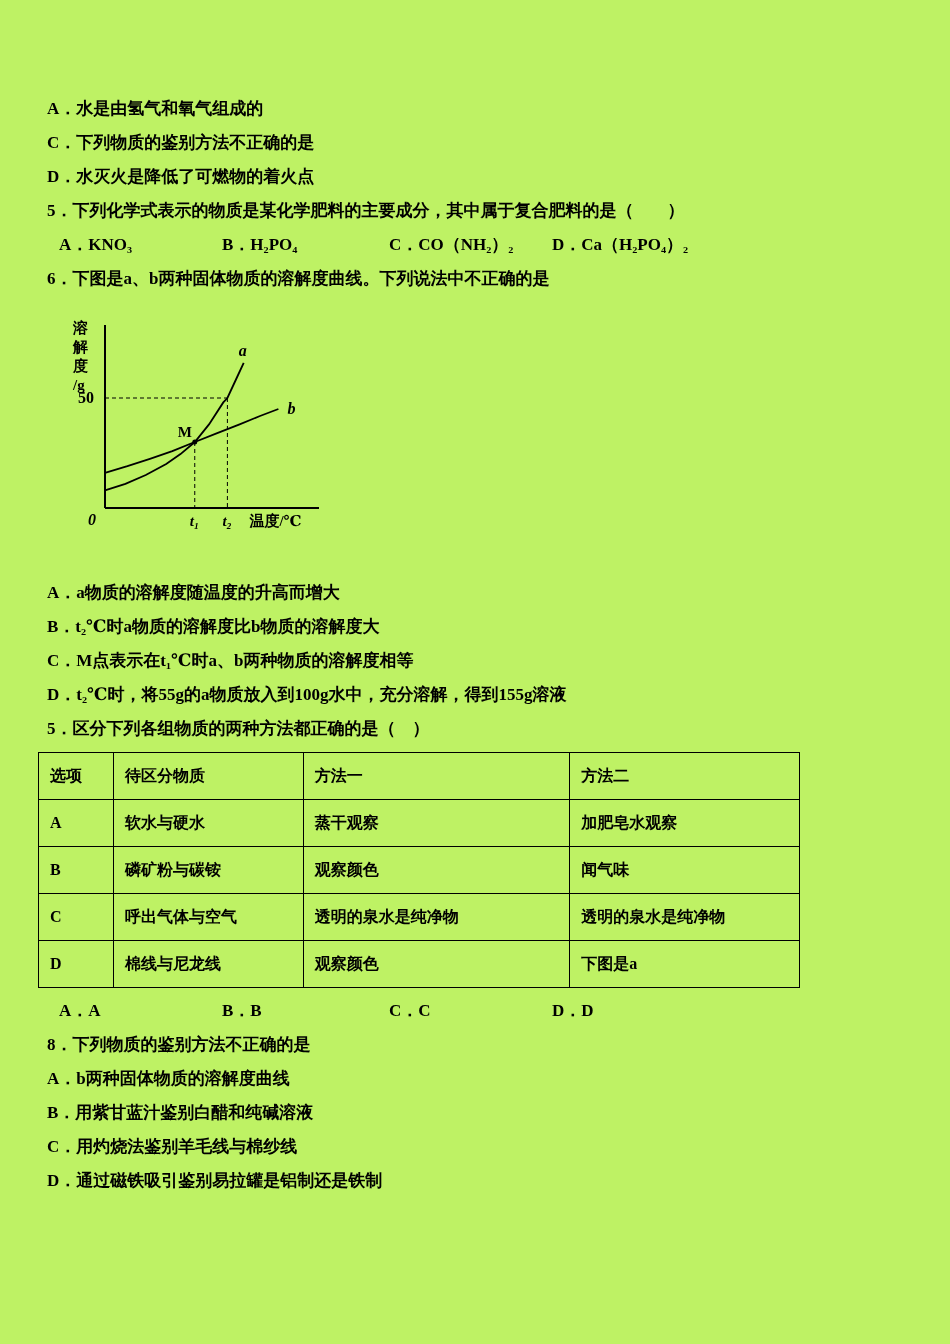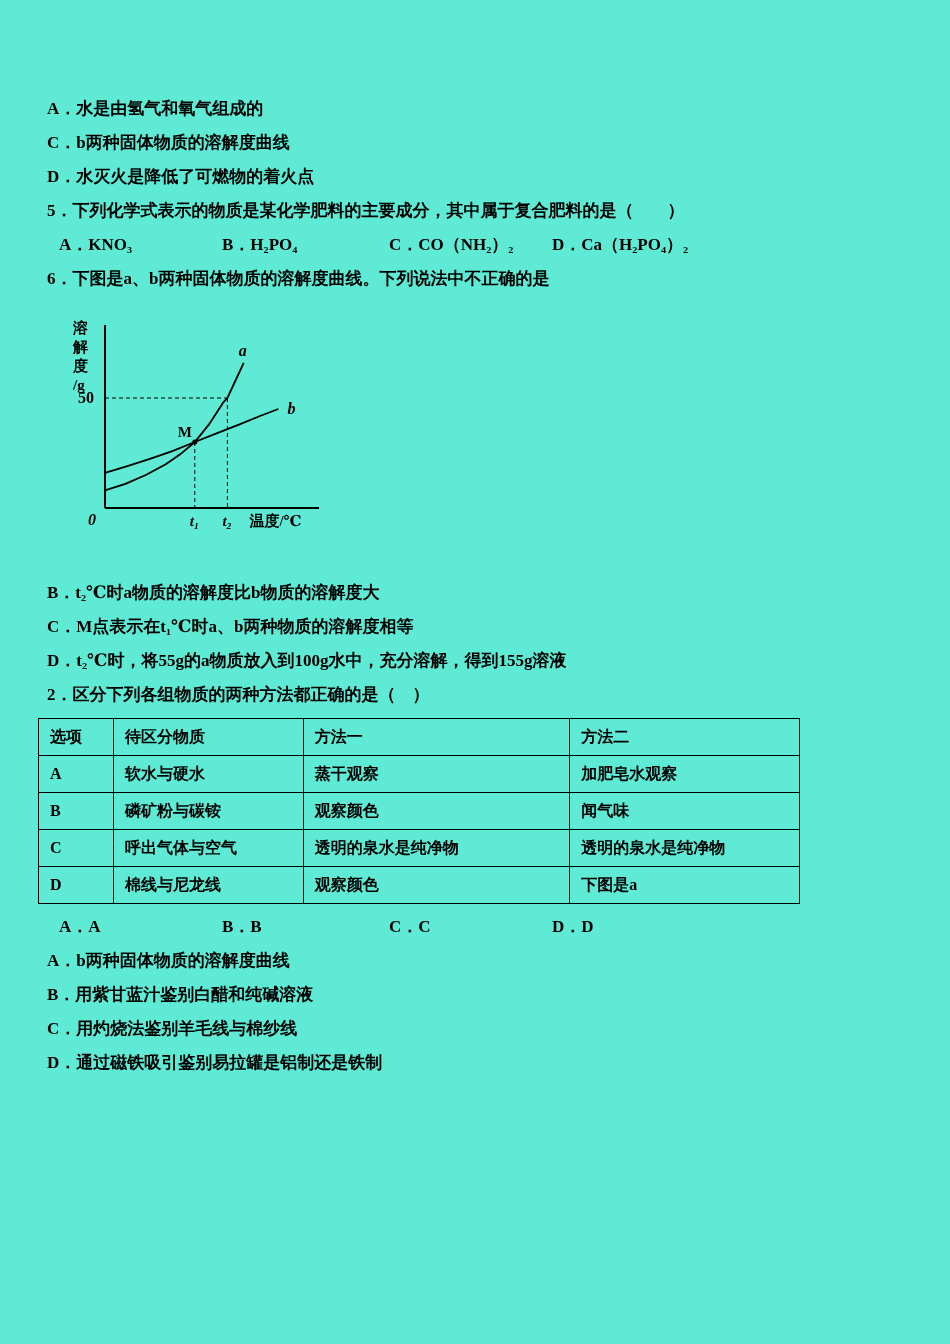--- a/index.html
+++ b/index.html
@@ -1,38 +1,38 @@
 <!DOCTYPE html>
 <html><head>
 <meta charset="utf-8">
 <style>
   * { box-sizing: border-box; }
   html,body { margin:0; padding:0; background:#ffffff; }
   body { font-family:"Liberation Serif","DejaVu Serif",serif; color:#000; }
-  .page { position:relative; width:950px; height:1344px; background:#5eead4;
+  .page { position:relative; width:950px; height:1344px; background:#bef264;
           padding:98px 55px 0 47px; font-size:17px; font-weight:600; }
   .line { margin:0 0 13px 0; line-height:21px; white-space:pre-wrap; }
   .optrow { display:flex; margin:0 0 13px 12px; line-height:21px; }
   .optrow .c1 { width:163px; }
   .optrow .c2 { width:167px; }
   .optrow .c3 { width:163px; }
   .chart-wrap { margin:14px 0 40px 10px; }
   svg text { font-family:"Liberation Serif","DejaVu Serif",serif; }
   table.q7 { border-collapse:collapse; margin:8px 0 0 -9px; width:762px; font-size:16px; }
-  table.q7 td, table.q7 th { border:1px solid #000; padding:6px 11px; height:37px;
+  table.q7 td, table.q7 th { border:1px solid #000; padding:6px 11px; height:47px;
           text-align:left; vertical-align:middle; font-weight:600; }
   .answers { margin-top:12px; }
 </style>
 </head>
 <body>
 
 <div class="page">
 
   <p class="line">A．水是由氢气和氧气组成的</p>
-  <p class="line">C．b两种固体物质的溶解度曲线</p>
+  <p class="line">C．下列物质的鉴别方法不正确的是</p>
   <p class="line">D．水灭火是降低了可燃物的着火点</p>
 
   <p class="line">5．下列化学式表示的物质是某化学肥料的主要成分，其中属于复合肥料的是（　　）</p>
   <div class="optrow">
     <span class="c1">A．KNO₃</span>
     <span class="c2">B．H₂PO₄</span>
     <span class="c3">C．CO（NH₂）₂</span>
     <span class="c4">D．Ca（H₂PO₄）₂</span>
   </div>
 
@@ -56,25 +56,26 @@
         <text x="132.76" y="223" font-size="15" font-style="italic">t₁</text>
         <text x="165.39999999999998" y="223" font-size="15" font-style="italic">t₂</text>
         <text x="192.39999999999998" y="223" font-size="15">温度/℃</text>
         <text x="16" y="30" font-size="15" font-weight="bold">溶</text>
         <text x="16" y="49" font-size="15" font-weight="bold">解</text>
         <text x="16" y="68" font-size="15" font-weight="bold">度</text>
         <text x="16" y="87" font-size="15" font-weight="bold">/g</text>
       </svg>
   </div>
 
+  <p class="line">A．a物质的溶解度随温度的升高而增大</p>
   <p class="line">B．t₂℃时a物质的溶解度比b物质的溶解度大</p>
   <p class="line">C．M点表示在t₁℃时a、b两种物质的溶解度相等</p>
   <p class="line">D．t₂℃时，将55g的a物质放入到100g水中，充分溶解，得到155g溶液</p>
 
-  <p class="line">2．区分下列各组物质的两种方法都正确的是（　）</p>
+  <p class="line">5．区分下列各组物质的两种方法都正确的是（　）</p>
 
   <table class="q7">
     <colgroup>
       <col style="width:75px">
         <col style="width:190px">
         <col style="width:267px">
         <col style="width:230px">
     </colgroup>
     <tbody>
       <tr>
@@ -110,18 +111,19 @@
     </tbody>
   </table>
 
   <div class="optrow answers">
     <span class="c1">A．A</span>
     <span class="c2">B．B</span>
     <span class="c3">C．C</span>
     <span class="c4">D．D</span>
   </div>
 
+  <p class="line">8．下列物质的鉴别方法不正确的是</p>
   <p class="line">A．b两种固体物质的溶解度曲线</p>
   <p class="line">B．用紫甘蓝汁鉴别白醋和纯碱溶液</p>
   <p class="line">C．用灼烧法鉴别羊毛线与棉纱线</p>
   <p class="line">D．通过磁铁吸引鉴别易拉罐是铝制还是铁制</p>
 
 </div>
 
 </body></html>

